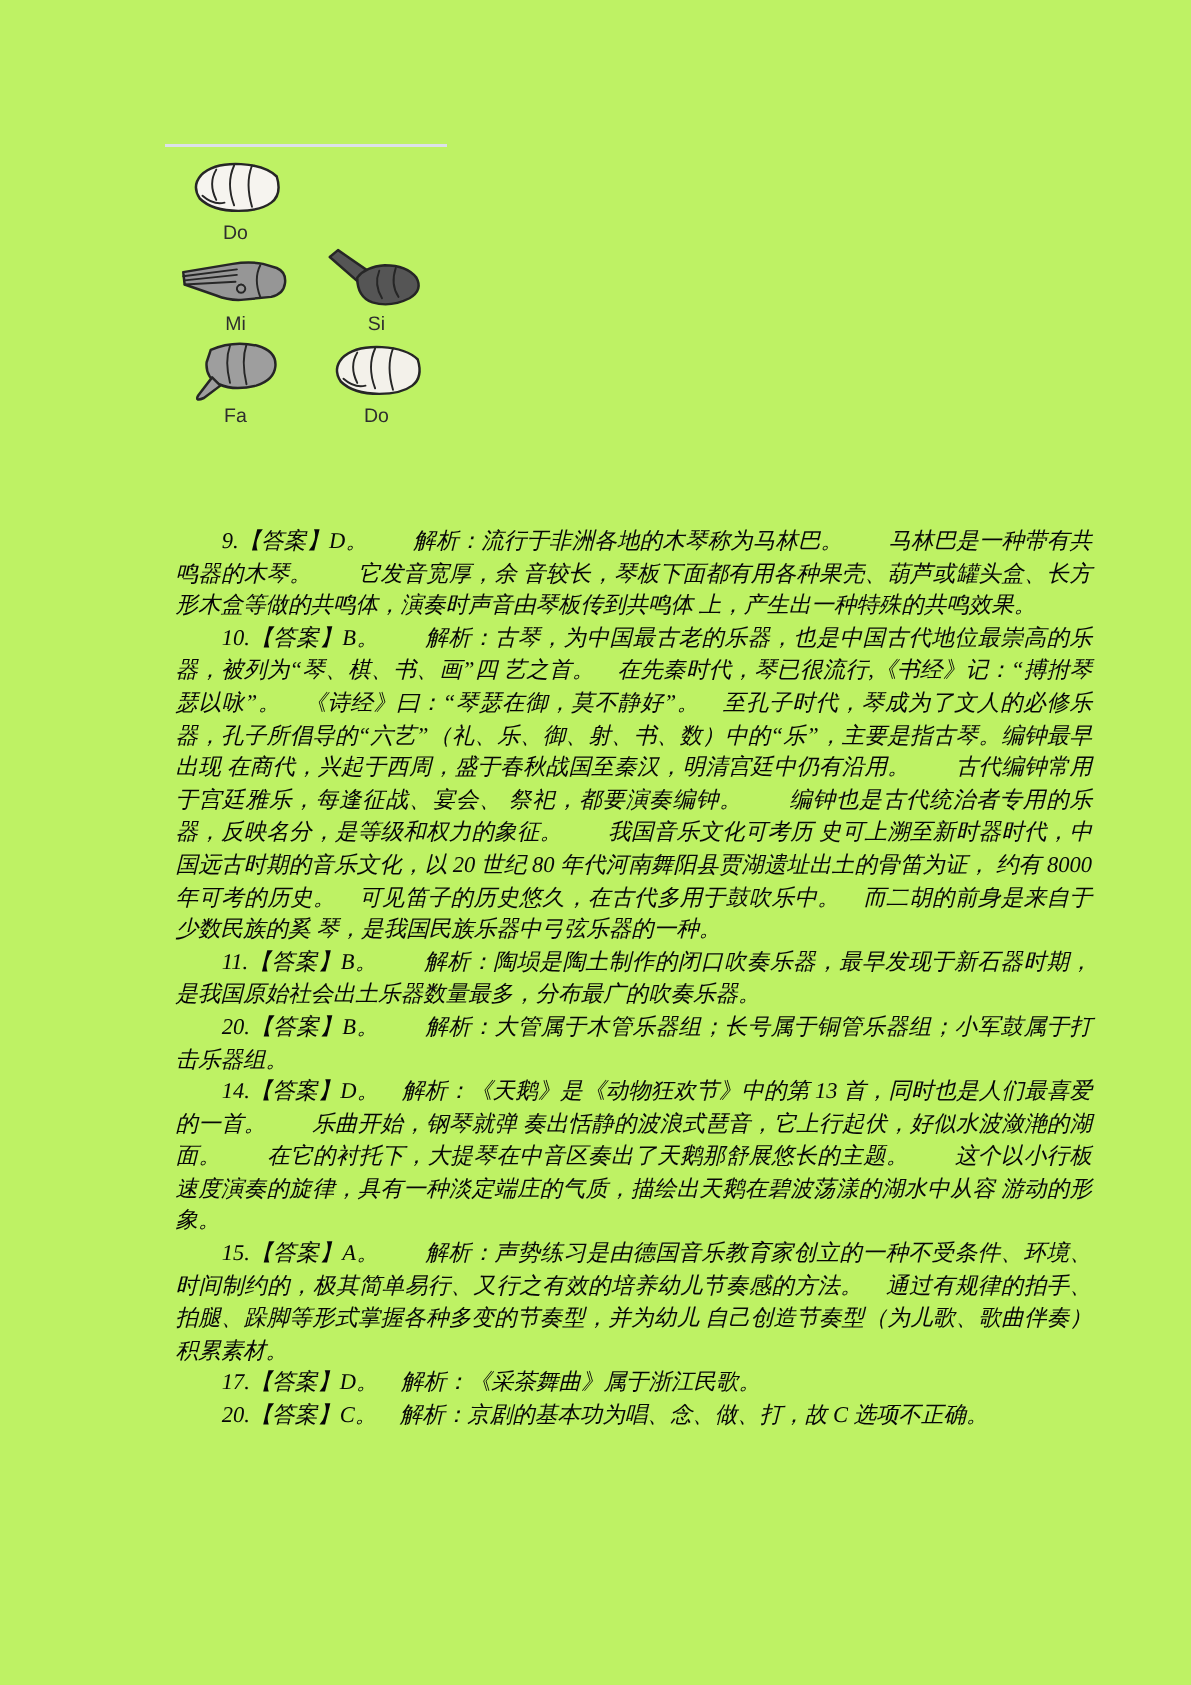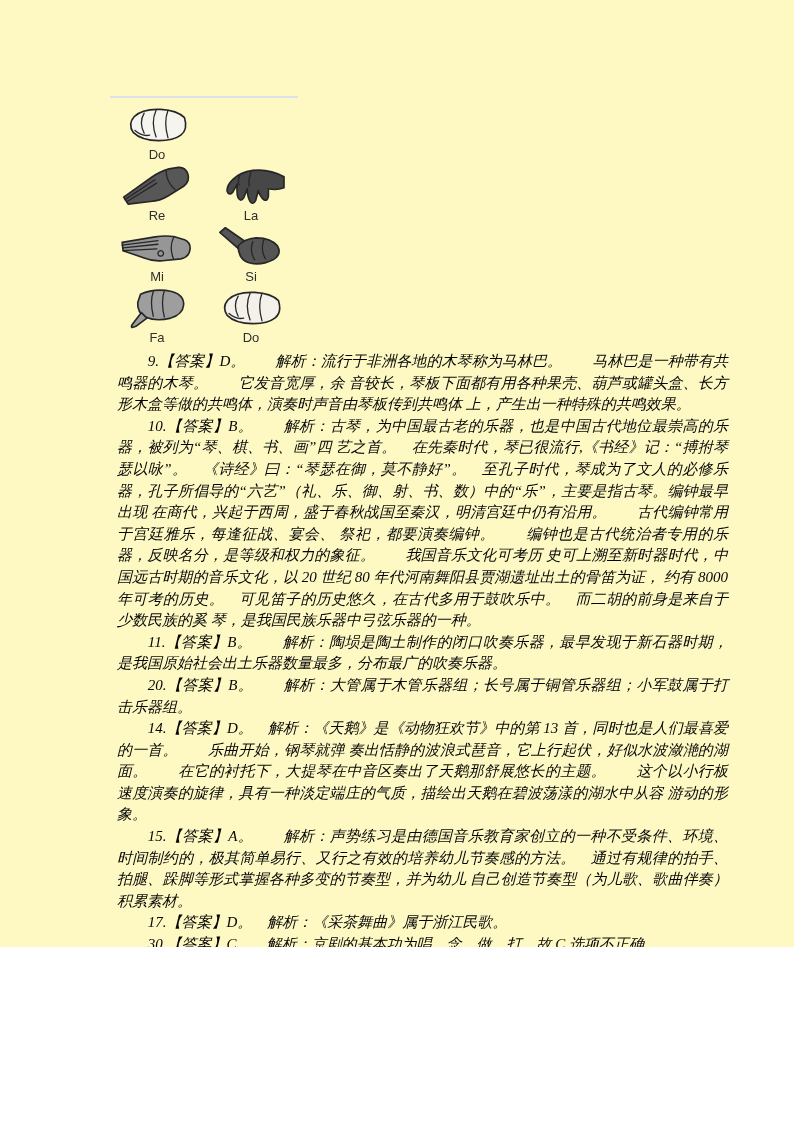--- a/index.html
+++ b/index.html
@@ -1,20 +1,20 @@
 <!DOCTYPE html>
 <html><head>
 <meta charset="utf-8">
 <style>
   * { margin:0; padding:0; box-sizing:border-box; }
   html,body { background:#ffffff; }
   .page {
     position:relative;
-    width:794px; height:947px;
-    background:#fef9c3;
+    width:794px; height:1123px;
+    background:#bef264;
     overflow:hidden;
     font-family:"Liberation Serif","DejaVu Serif",serif;
   }
   
   .hs-figure { position:absolute; left:110px; top:96px; width:188px; }
   .hs-topline { height:2px; background:#dce1ea; margin-bottom:4px; }
   .hs-row { display:flex; height:61px; }
   .hs-cell { width:94px; display:flex; flex-direction:column; align-items:center; justify-content:flex-end; }
   .hs-cell svg { width:80px; height:44px; overflow:visible; display:block; }
   .hs-label {
@@ -48,38 +48,20 @@
     <div class="hs-row">
       <div class="hs-cell">
         <svg viewBox="0 0 84 48">
           <path class="hs-outline" d="M72,16 Q64,8 46,7 Q26,6 17,15 Q10,23 16,32 Q25,41 44,41 Q60,41 68,35 Q76,29 72,16 Z" fill="#f6f4ef"></path>
           <path class="hs-detail" d="M28,11 Q22,21 28,33 M41,8 Q35,21 41,37 M54,8 Q49,21 54,38 M18,30 Q26,37 34,35"></path>
         </svg>
         <div class="hs-label">Do</div>
       </div>
     </div>
 
-    <div class="hs-row">
-      <div class="hs-cell">
-        <svg viewBox="0 0 84 48">
-          <g transform="rotate(-26 42 24)">
-            <path class="hs-outline" d="M4,19 L40,13 Q52,11 62,13 L72,16 Q79,19 78,27 Q77,35 68,37 L48,39 Q38,40 28,36 L5,28 Z" fill="#575757"></path>
-            <path class="hs-detail" d="M4,22 L43,17 M5,25 L43,21 M58,14 Q53,24 58,36"></path>
-          </g>
-        </svg>
-        <div class="hs-label">Re</div>
-      </div>
-      <div class="hs-cell">
-        <svg viewBox="0 0 84 48">
-          <path class="hs-outline" d="M78,14 Q62,5 44,7 Q30,9 22,17 Q15,24 16,30 Q18,35 22,31 L27,22 Q26,32 28,37 Q31,42 34,37 L38,27 Q38,36 41,41 Q44,45 47,40 L50,29 Q52,36 56,39 Q60,41 61,35 L61,27 Q70,29 78,26 Z" fill="#474747"></path>
-          <path class="hs-detail" d="M30,12 Q27,18 29,23 M42,9 Q39,17 40,24"></path>
-        </svg>
-        <div class="hs-label">La</div>
-      </div>
-    </div>
 
     <div class="hs-row">
       <div class="hs-cell">
         <svg viewBox="0 0 84 48">
           <path class="hs-outline" d="M4,19 L40,13 Q52,11 62,13 L72,16 Q79,19 78,27 Q77,35 68,37 L48,39 Q38,40 28,36 L5,28 Z" fill="#969696"></path>
           <path class="hs-detail" d="M4,22 L43,17 M5,25 L43,21 M5,28 L42,26 M60,14 Q55,24 60,37 M46,28 a3,3 0 1 0 0.1,0"></path>
         </svg>
         <div class="hs-label">Mi</div>
       </div>
       <div class="hs-cell">
@@ -112,16 +94,16 @@
   </div>
 
   <div class="answers">
     <p class="ans">9.【答案】D。　　解析：流行于非洲各地的木琴称为马林巴。　　马林巴是一种带有共鸣器的木琴。　　它发音宽厚，余 音较长，琴板下面都有用各种果壳、葫芦或罐头盒、长方形木盒等做的共鸣体，演奏时声音由琴板传到共鸣体 上，产生出一种特殊的共鸣效果。</p>
     <p class="ans">10.【答案】B。　　解析：古琴，为中国最古老的乐器，也是中国古代地位最崇高的乐器，被列为“琴、棋、书、画”四 艺之首。　在先秦时代，琴已很流行,《书经》记：“搏拊琴瑟以咏”。　《诗经》曰：“琴瑟在御，莫不静好”。　至孔子时代，琴成为了文人的必修乐器，孔子所倡导的“六艺”（礼、乐、御、射、书、数）中的“乐”，主要是指古琴。编钟最早出现 在商代，兴起于西周，盛于春秋战国至秦汉，明清宫廷中仍有沿用。　　古代编钟常用于宫廷雅乐，每逢征战、宴会、 祭祀，都要演奏编钟。　　编钟也是古代统治者专用的乐器，反映名分，是等级和权力的象征。　　我国音乐文化可考历 史可上溯至新时器时代，中国远古时期的音乐文化，以 20 世纪 80 年代河南舞阳县贾湖遗址出土的骨笛为证， 约有 8000 年可考的历史。　可见笛子的历史悠久，在古代多用于鼓吹乐中。　而二胡的前身是来自于少数民族的奚 琴，是我国民族乐器中弓弦乐器的一种。</p>
     <p class="ans">11.【答案】B。　　解析：陶埙是陶土制作的闭口吹奏乐器，最早发现于新石器时期，是我国原始社会出土乐器数量最多，分布最广的吹奏乐器。</p>
     <p class="ans">20.【答案】B。　　解析：大管属于木管乐器组；长号属于铜管乐器组；小军鼓属于打击乐器组。</p>
     <p class="ans">14.【答案】D。　解析：《天鹅》是《动物狂欢节》中的第 13 首，同时也是人们最喜爱的一首。　　乐曲开始，钢琴就弹 奏出恬静的波浪式琶音，它上行起伏，好似水波潋滟的湖面。　　在它的衬托下，大提琴在中音区奏出了天鹅那舒展悠长的主题。　　这个以小行板速度演奏的旋律，具有一种淡定端庄的气质，描绘出天鹅在碧波荡漾的湖水中从容 游动的形象。</p>
     <p class="ans">15.【答案】A。　　解析：声势练习是由德国音乐教育家创立的一种不受条件、环境、时间制约的，极其简单易行、又行之有效的培养幼儿节奏感的方法。　通过有规律的拍手、拍腿、跺脚等形式掌握各种多变的节奏型，并为幼儿 自己创造节奏型（为儿歌、歌曲伴奏）积累素材。</p>
     <p class="ans">17.【答案】D。　解析：《采茶舞曲》属于浙江民歌。</p>
-    <p class="ans">30.【答案】C。　解析：京剧的基本功为唱、念、做、打，故 C 选项不正确。</p>
+    <p class="ans">20.【答案】C。　解析：京剧的基本功为唱、念、做、打，故 C 选项不正确。</p>
   </div>
 
 </div>
 
 </body></html>

